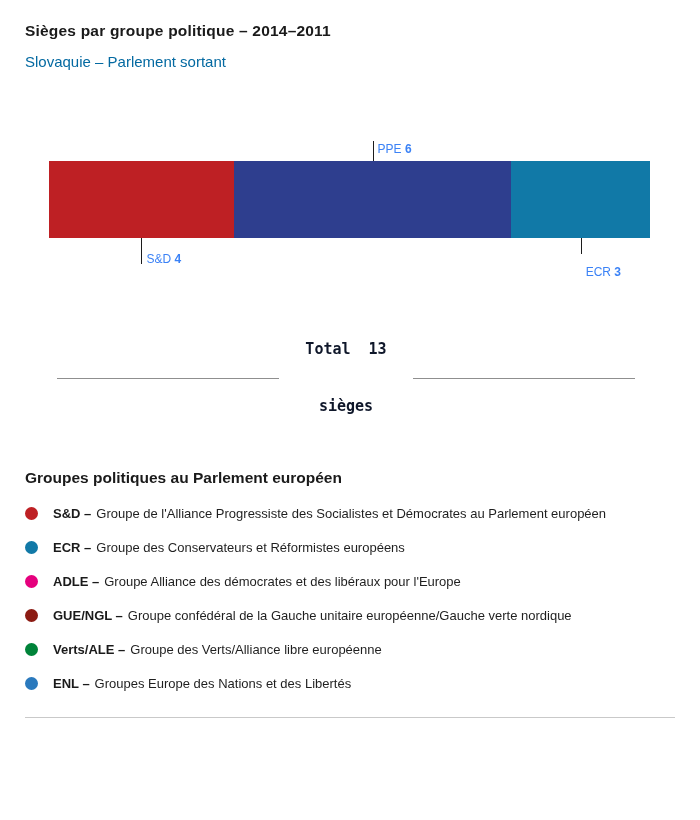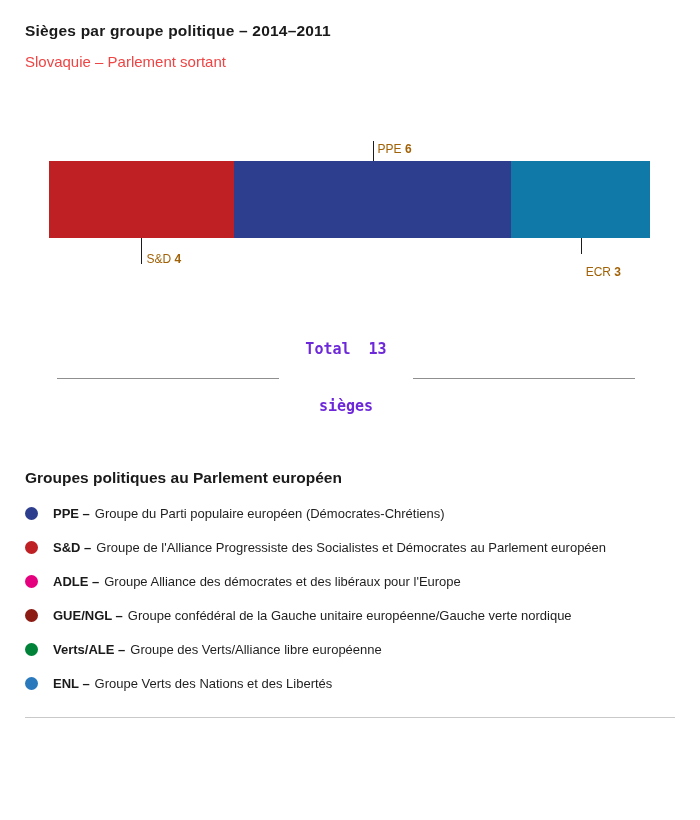--- a/index.html
+++ b/index.html
@@ -4,46 +4,46 @@
 <style>
   html,body { margin:0; padding:0; }
   body {
     width:700px; height:820px; background:#ffffff;
     font-family:"Liberation Sans","DejaVu Sans",sans-serif;
     color:#1a1a1a; overflow:hidden;
   }
   .page { box-sizing:border-box; height:100%; padding:22px 25px 0; position:relative; }
 
   .title { font-size:15.5px; font-weight:700; margin:0; letter-spacing:.2px; }
-  .subtitle { font-size:15px; font-weight:400; color:#ef4444; margin:13px 0 0; }
+  .subtitle { font-size:15px; font-weight:400; color:#0369a1; margin:13px 0 0; }
 
   
   .bar-wrap { position:relative; height:77px; margin:91px 25px 0 24px; }
   .bar { display:flex; width:100%; height:100%; }
   .segment { height:100%; }
 
   .callout { position:absolute; width:0; }
   .cline { position:absolute; left:0; top:0; bottom:0; width:1px; background:#1c1c1c; }
-  .clabel { position:absolute; left:5px; white-space:nowrap; font-size:12px; color:#a16207; }
+  .clabel { position:absolute; left:5px; white-space:nowrap; font-size:12px; color:#3b82f6; }
   .clabel b { font-weight:700; }
   .callout.above { bottom:100%; height:20px; }
   .callout.above .clabel { top:1px; }
   .callout.below { top:100%; }
   .callout.below.idx0 { height:26px; }
   .callout.below.idx0 .clabel { bottom:-2px; }
   .callout.below.idx2 { height:16px; }
   .callout.below.idx2 .clabel { top:0;margin-top:27px; }
 
   
   .total-row { display:flex; align-items:center; margin:64px 40px 0 32px; }
   .total-rule { flex:1; height:1px; background:#8f8f8f; }
   .total-text {
     padding:0 26px; text-align:center; white-space:pre;
     font-family:"DejaVu Sans Mono","Liberation Mono",monospace;
-    font-weight:700; font-size:15px; line-height:19px; color:#6d28d9;
+    font-weight:700; font-size:15px; line-height:19px; color:#0f172a;
   }
 
   
   .legend-title { font-size:15.5px; font-weight:700; margin:15px 0 0; }
   .legend-list { margin-top:2px; }
   .legend-row { display:flex; align-items:center; margin-top:19px; font-size:13px; }
   .dot { width:13px; height:13px; border-radius:50%; margin-right:15px; flex:0 0 13px; }
   .legend-abbr { font-weight:700; margin-right:5px; white-space:nowrap; }
   .legend-desc { color:#1f1f1f; }
 
@@ -84,46 +84,46 @@
     <div class="total-text">
       <div>Total  13</div>
       <div>sièges</div>
     </div>
     <div class="total-rule"></div>
   </div>
 
   <h3 class="legend-title">Groupes politiques au Parlement européen</h3>
   <div class="legend-list" id="legend">
       <div class="legend-row">
-        <span class="dot" style="background: rgb(46, 62, 142);"></span>
-        <span class="legend-abbr">PPE –</span>
-        <span class="legend-desc">Groupe du Parti populaire européen (Démocrates-Chrétiens)</span>
-      </div>
-      <div class="legend-row">
         <span class="dot" style="background: rgb(190, 32, 36);"></span>
         <span class="legend-abbr">S&amp;D –</span>
         <span class="legend-desc">Groupe de l'Alliance Progressiste des Socialistes et Démocrates au Parlement européen</span>
+      </div>
+      <div class="legend-row">
+        <span class="dot" style="background: rgb(17, 121, 167);"></span>
+        <span class="legend-abbr">ECR –</span>
+        <span class="legend-desc">Groupe des Conservateurs et Réformistes européens</span>
       </div>
       <div class="legend-row">
         <span class="dot" style="background: rgb(229, 0, 125);"></span>
         <span class="legend-abbr">ADLE –</span>
         <span class="legend-desc">Groupe Alliance des démocrates et des libéraux pour l'Europe</span>
       </div>
       <div class="legend-row">
         <span class="dot" style="background: rgb(140, 27, 19);"></span>
         <span class="legend-abbr">GUE/NGL –</span>
         <span class="legend-desc">Groupe confédéral de la Gauche unitaire européenne/Gauche verte nordique</span>
       </div>
       <div class="legend-row">
         <span class="dot" style="background: rgb(0, 131, 57);"></span>
         <span class="legend-abbr">Verts/ALE –</span>
         <span class="legend-desc">Groupe des Verts/Alliance libre européenne</span>
       </div>
       <div class="legend-row">
         <span class="dot" style="background: rgb(42, 121, 189);"></span>
         <span class="legend-abbr">ENL –</span>
-        <span class="legend-desc">Groupe Verts des Nations et des Libertés</span>
+        <span class="legend-desc">Groupes Europe des Nations et des Libertés</span>
       </div>
     </div>
 
   <hr class="divider">
 
 </div>
 
 </body></html>

